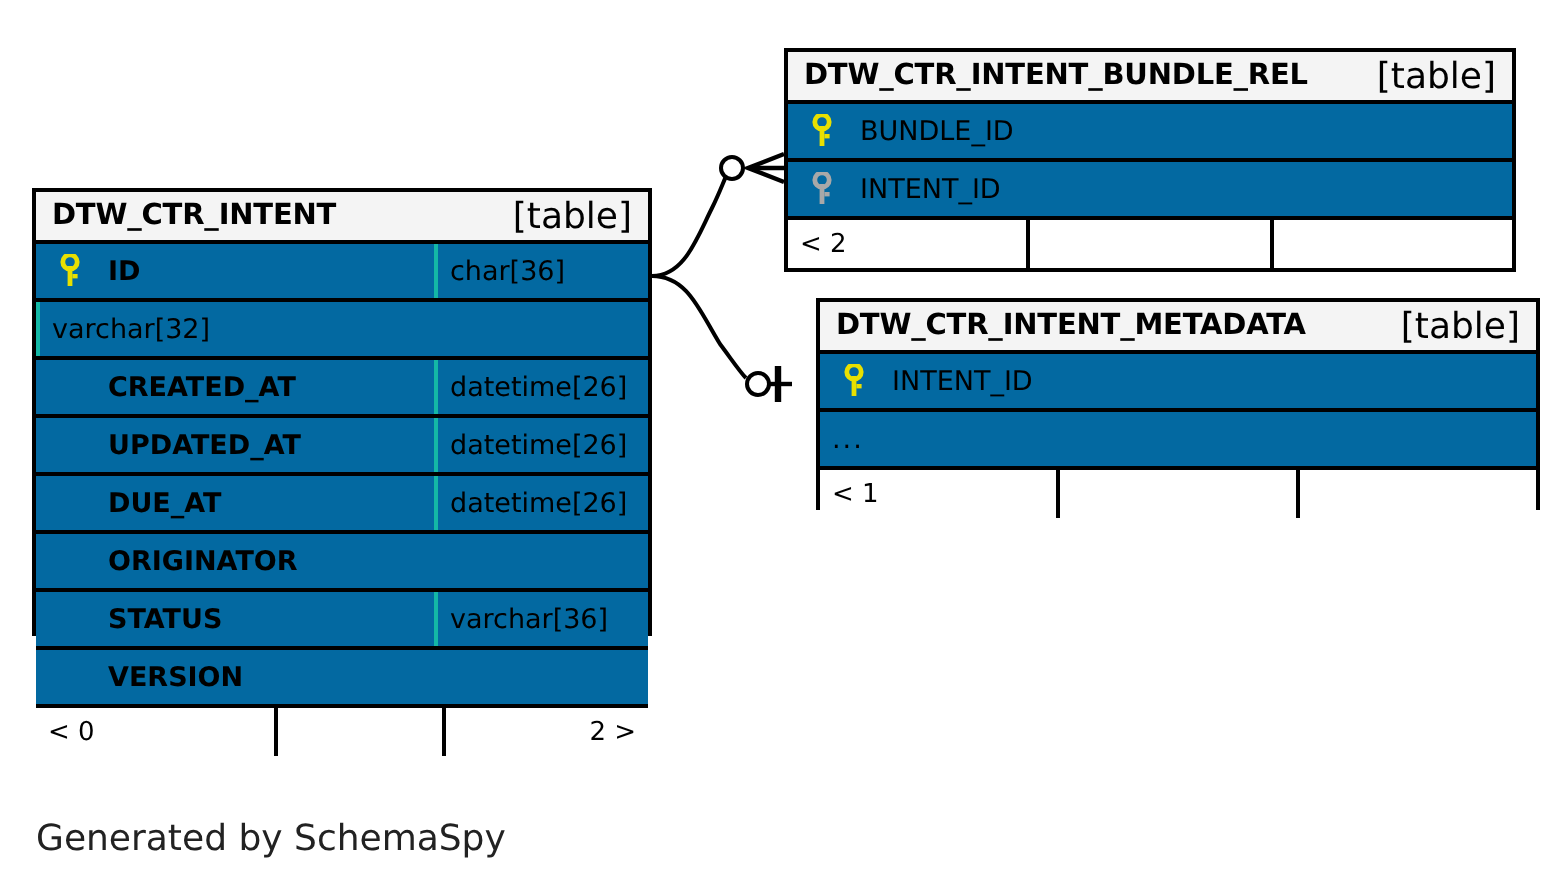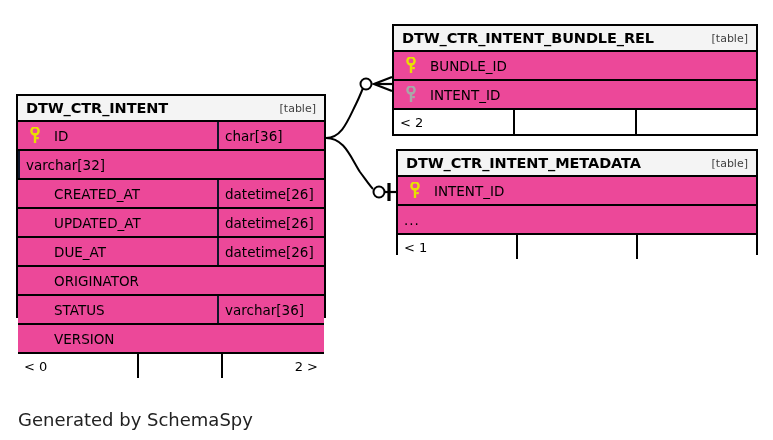--- a/index.html
+++ b/index.html
@@ -49,55 +49,55 @@
     padding: 0 8px;
     height: 26px;
   }
   .tbl-title {
     font-weight: bold;
     font-size: 14.5px;
     letter-spacing: -0.1px;
     white-space: nowrap;
   }
   .tbl-tag {
-    font-size: 11px;
-    color: #404040;
+    font-size: 18px;
+    color: #000000;
     white-space: nowrap;
   }
 
   .tbl-row {
     display: flex;
     align-items: stretch;
     box-sizing: border-box;
     border-bottom: 2px solid #000000;
     height: 29px;
-    background: #ec4899;
+    background: #0369a1;
   }
   .tbl-row:last-child { border-bottom: none; }
 
   .cell-name {
     display: flex;
     align-items: center;
     box-sizing: border-box;
     padding-left: 6px;
     font-size: 13.5px;
     white-space: nowrap;
     overflow: hidden;
   }
   .cell-type {
     display: flex;
     align-items: center;
     box-sizing: border-box;
     padding-left: 6px;
     font-size: 13.5px;
     white-space: nowrap;
-    border-left: 2px solid #0f172a;
-  }
-
-  .col-name { flex: 0 0 199px; }
+    border-left: 2px solid #14b8a6;
+  }
+
+  .col-name { flex: 0 0 199px; font-weight: bold; }
   .col-type { flex: 1 1 auto; }
 
   .keyslot {
     flex: 0 0 22px;
     display: flex;
     align-items: center;
     justify-content: center;
   }
   .namepad { padding-left: 8px; }
 
@@ -139,21 +139,21 @@
   
   #tbl-bundle {
     left: 392px;
     top: 6px;
     width: 366px;
     height: 112px;
     margin-top: 18px;
   }
   
   #tbl-metadata {
-    left: 396px;
+    left: 408px;
     top: 149px;
     width: 362px;
     height: 106px;
   }
   .rt-footer .foot-cell { flex: 1 1 0; }
 
   .rowtext-dots {
     display: flex;
     align-items: center;
     padding-left: 6px;

